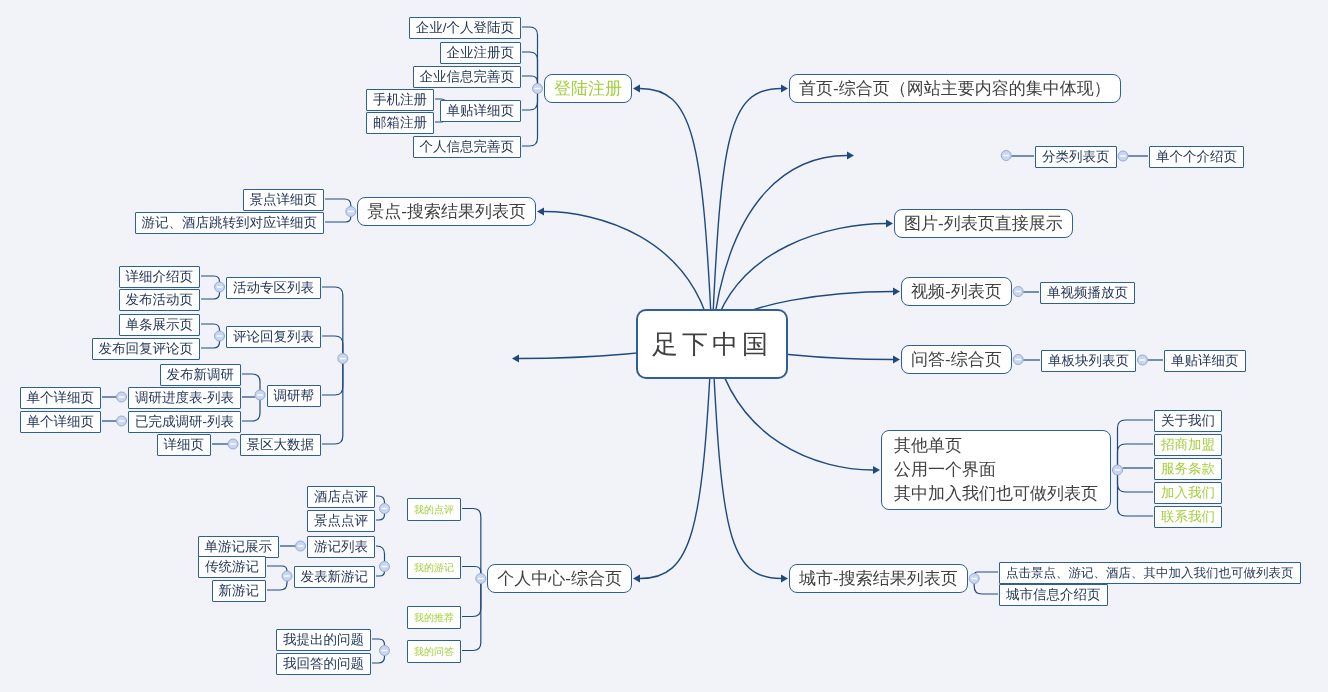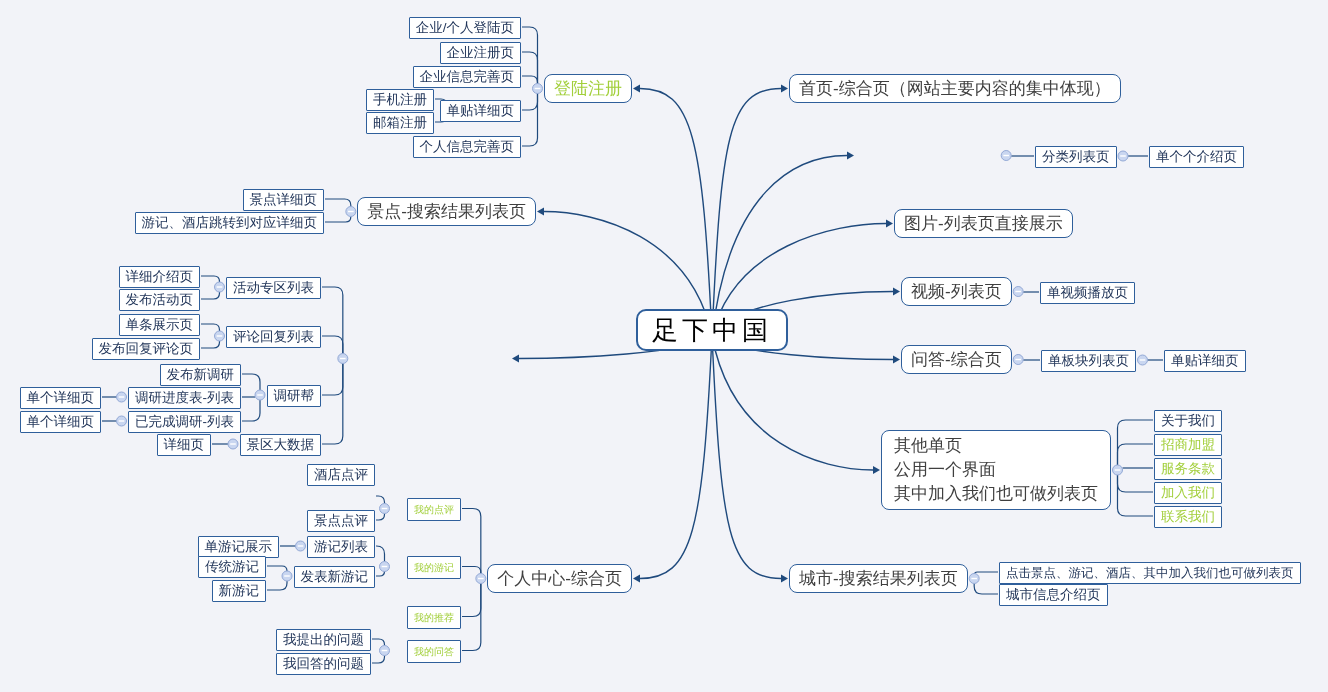--- a/index.html
+++ b/index.html
@@ -25,22 +25,22 @@
   .node.mid{font-size:10px;line-height:17px;}
   .node.b1{
     font-size:17px;line-height:23px;
     padding:2px 9px;border-width:1.5px;border-radius:8px;
     color:#3f3f3f;
   }
   .node.multi{white-space:pre-line;padding:3px 12px;line-height:24px;}
   .node.green{color:#a2cf3a;}
   .node.center{
     font-size:26px;line-height:30px;letter-spacing:4px;
-    padding:4px 14px;border-width:2px;border-radius:10px;
-    color:#000000;z-index:3;
+    padding:18px 14px;border-width:2px;border-radius:10px;
+    color:#404040;z-index:3;
   }
 </style>
 </head>
 <body>
 
 <div class="canvas">
   <svg id="links" width="1328" height="692">
       <path d="M 522 27 L 529.5 27 Q 537.5 27 537.5 35 L 537.5 83.5" fill="none" stroke="#1f4a7d" stroke-width="1.2"></path>
       <path d="M 522 52 L 529.5 52 Q 537.5 52 537.5 60 L 537.5 83.5" fill="none" stroke="#1f4a7d" stroke-width="1.2"></path>
       <path d="M 522 76 L 531.25 76 Q 537.5 76 537.5 82.25 L 537.5 83.5" fill="none" stroke="#1f4a7d" stroke-width="1.2"></path>
@@ -184,21 +184,21 @@
   <div id="L2C2C0" class="node" style="right:1087px;top:364px">发布新调研</div>
   <div id="L2C2C1" class="node" style="right:1087px;top:387px">调研进度表-列表</div>
   <div id="L2C2C1C0" class="node" style="right:1227px;top:387px">单个详细页</div>
   <div id="L2C2C2" class="node" style="right:1087px;top:411px">已完成调研-列表</div>
   <div id="L2C2C2C0" class="node" style="right:1227px;top:411px">单个详细页</div>
   <div id="L2C3" class="node" style="right:1007px;top:434px">景区大数据</div>
   <div id="L2C3C0" class="node" style="right:1117px;top:434px">详细页</div>
 
   <div id="L3" class="node b1" style="right:696px;top:564px">个人中心-综合页</div>
   <div id="L3C0" class="node mid green" style="right:867px;top:498px">我的点评</div>
-  <div id="L3C0C0" class="node" style="right:953px;top:464px">酒店点评</div>
+  <div id="L3C0C0" class="node" style="right:953px;top:486px">酒店点评</div>
   <div id="L3C0C1" class="node" style="right:953px;top:510px">景点点评</div>
   <div id="L3C1" class="node mid green" style="right:867px;top:556px">我的游记</div>
   <div id="L3C1C0" class="node" style="right:953px;top:536px">游记列表</div>
   <div id="L3C1C0C0" class="node" style="right:1049px;top:536px">单游记展示</div>
   <div id="L3C1C1" class="node" style="right:953px;top:566px">发表新游记</div>
   <div id="L3C1C1C0" class="node" style="right:1062px;top:556px">传统游记</div>
   <div id="L3C1C1C1" class="node" style="right:1062px;top:580px">新游记</div>
   <div id="L3C2" class="node mid green" style="right:867px;top:606px">我的推荐</div>
   <div id="L3C3" class="node mid green" style="right:867px;top:640px">我的问答</div>
   <div id="L3C3C0" class="node" style="right:957px;top:629px">我提出的问题</div>

